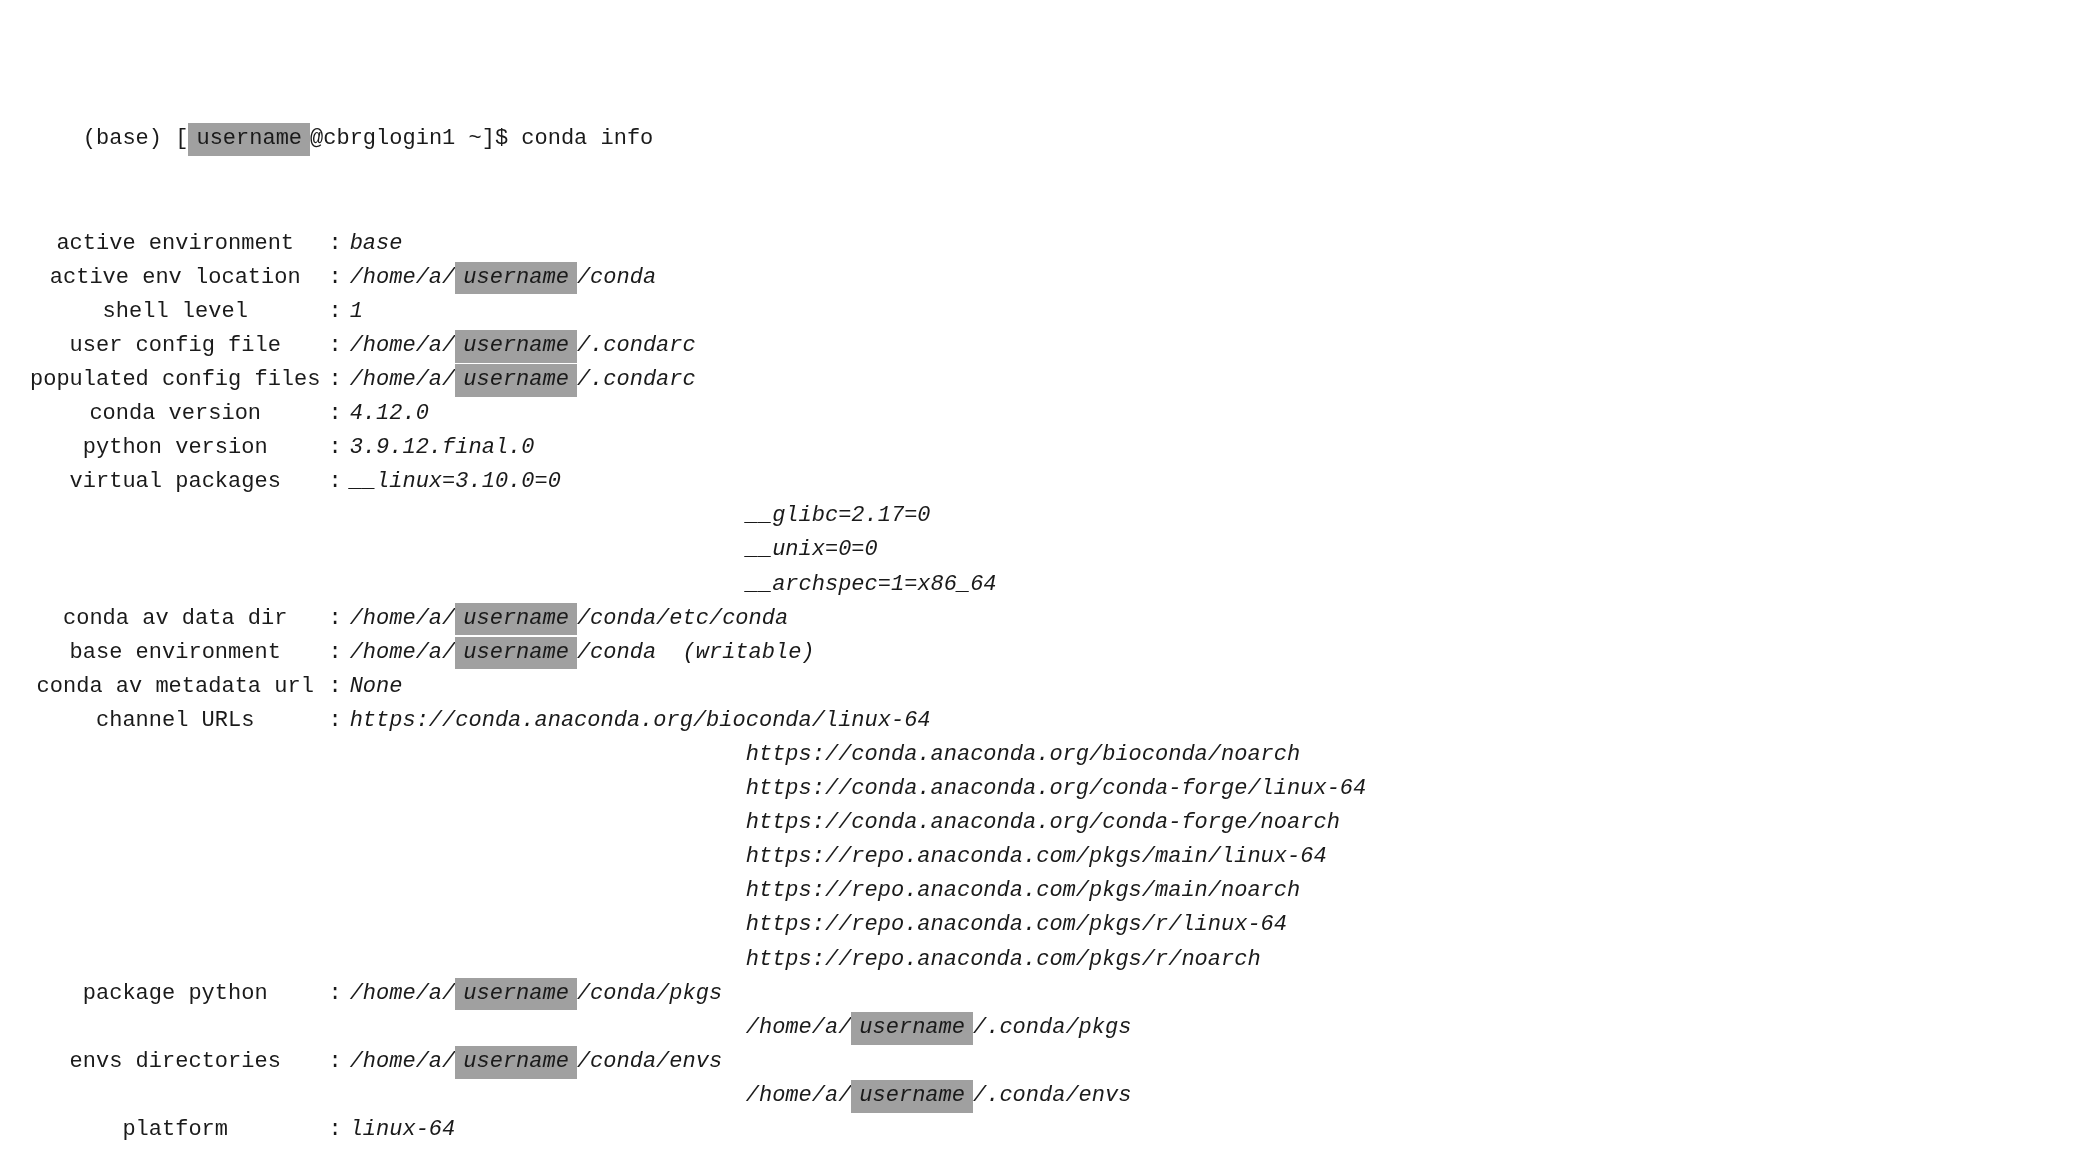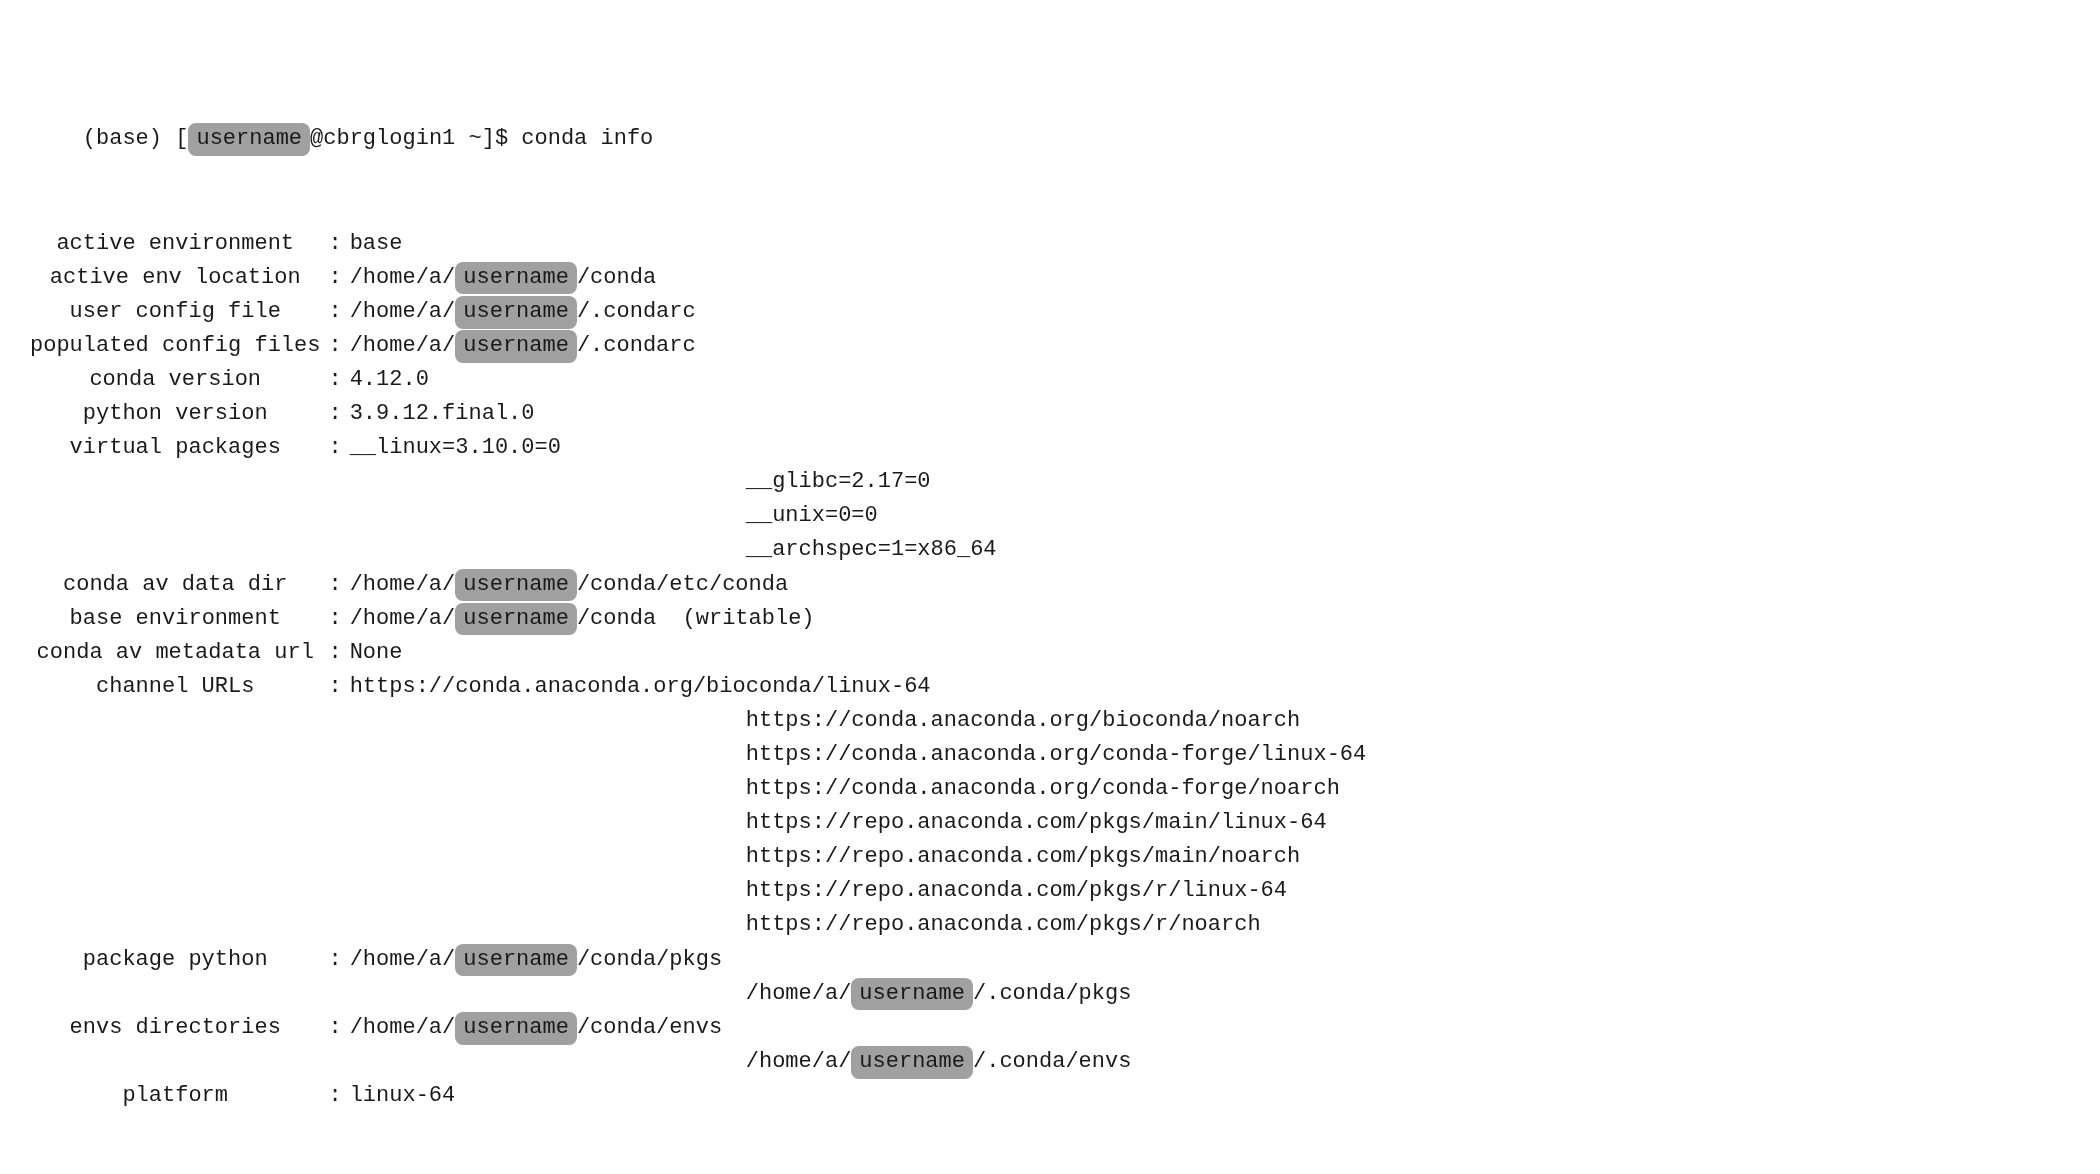--- a/index.html
+++ b/index.html
@@ -20,21 +20,21 @@
     }
 
     .terminal-content {
       white-space: pre;
     }
 
     .username-badge {
       display: inline-block;
       background-color: #a0a0a0;
       color: #1a1a1a;
-      border-radius: 8px;
+      border-radius: 0;
       padding: 1px 8px;
       font-family: 'Courier New', Courier, monospace;
       font-size: 22px;
       line-height: 1.4;
       vertical-align: baseline;
     }
 
     .prompt-line {
       margin-bottom: 2px;
     }
@@ -59,20 +59,21 @@
     .info-colon {
       display: table-cell;
       padding-right: 8px;
       vertical-align: top;
     }
 
     .info-value {
       display: table-cell;
       vertical-align: top;
       white-space: pre-wrap;
+      font-style: italic;
     }
   </style>
 </head>
 <body>
 
 <div class="terminal-content">
   <div class="prompt-line">
     <span>(base) [</span><span class="username-badge">username</span><span>@cbrglogin1 ~]$ conda info</span>
   </div>
 </div>
@@ -84,20 +85,25 @@
     <div class="info-colon">:</div>
     <div class="info-value">base</div>
   </div>
 
   <div class="info-row">
     <div class="info-label">active env location</div>
     <div class="info-colon">:</div>
     <div class="info-value">/home/a/<span class="username-badge">username</span>/conda</div>
   </div>
 
+  <div class="info-row">
+    <div class="info-label">shell level</div>
+    <div class="info-colon">:</div>
+    <div class="info-value">1</div>
+  </div>
 
   <div class="info-row">
     <div class="info-label">user config file</div>
     <div class="info-colon">:</div>
     <div class="info-value">/home/a/<span class="username-badge">username</span>/.condarc</div>
   </div>
 
   <div class="info-row">
     <div class="info-label">populated config files</div>
     <div class="info-colon">:</div>

